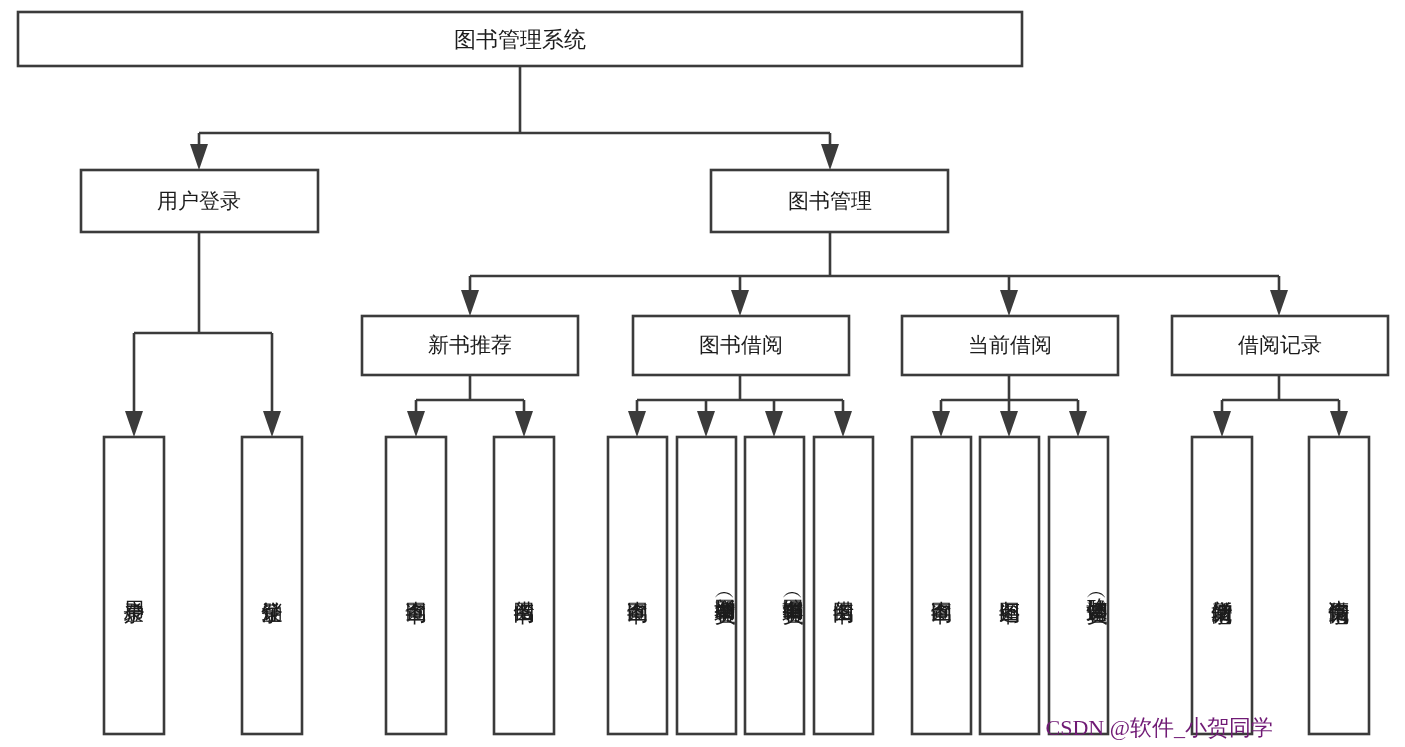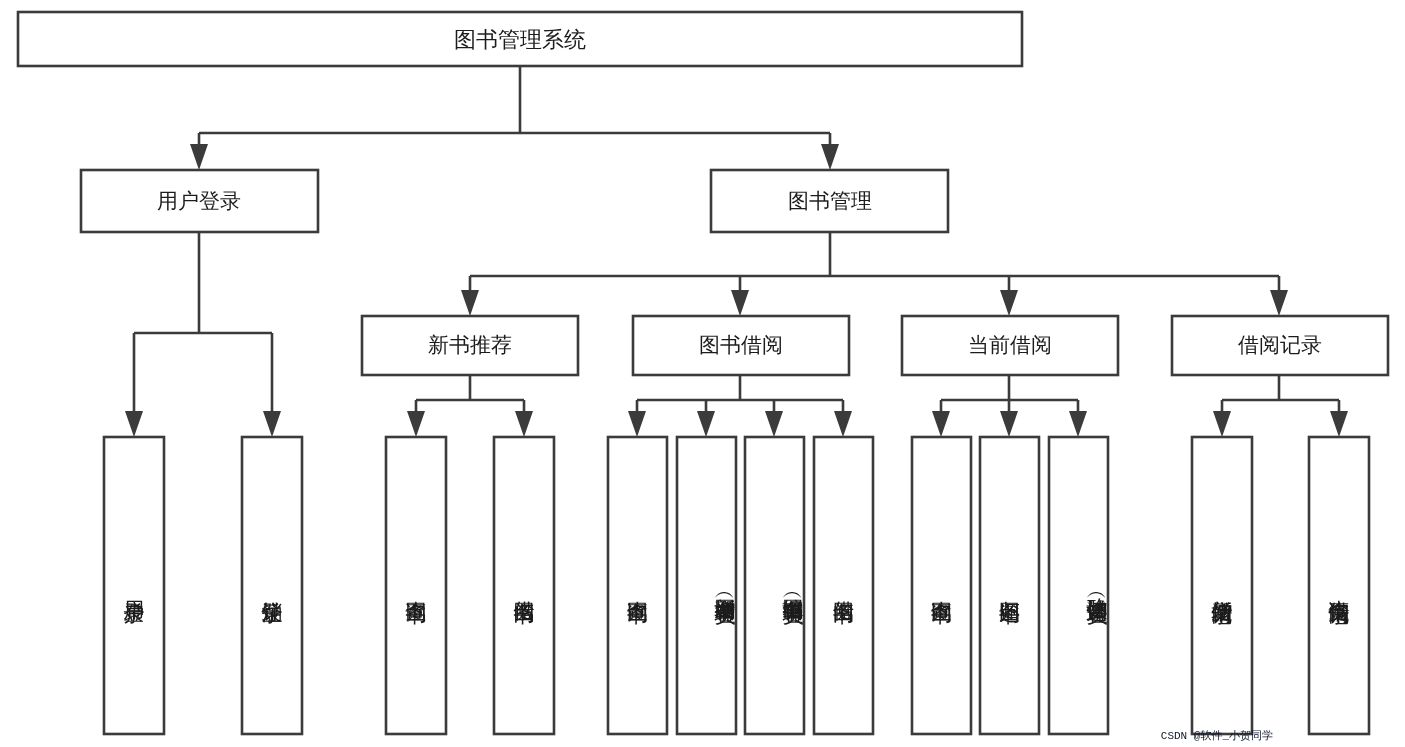--- a/index.html
+++ b/index.html
@@ -68,23 +68,23 @@
     letter-spacing: 1px;
     white-space: nowrap;
     text-align: center;
     pointer-events: none;
     user-select: none;
   }
   .watermark {
     position: absolute;
     right: 10px;
     bottom: 4px;
-    font-family: Liberation Mono, monospace;
-    font-size: 11px;
-    color: #0f172a;
+    font-family: Liberation Serif, serif;
+    font-size: 22px;
+    color: #701a75;
     white-space: nowrap;
     user-select: none;
   }
 </style>
 </head>
 <body>
 
 <div id="diagram-root">
 
   <svg id="tree-svg" viewBox="0 0 1405 747" xmlns="http://www.w3.org/2000/svg">

